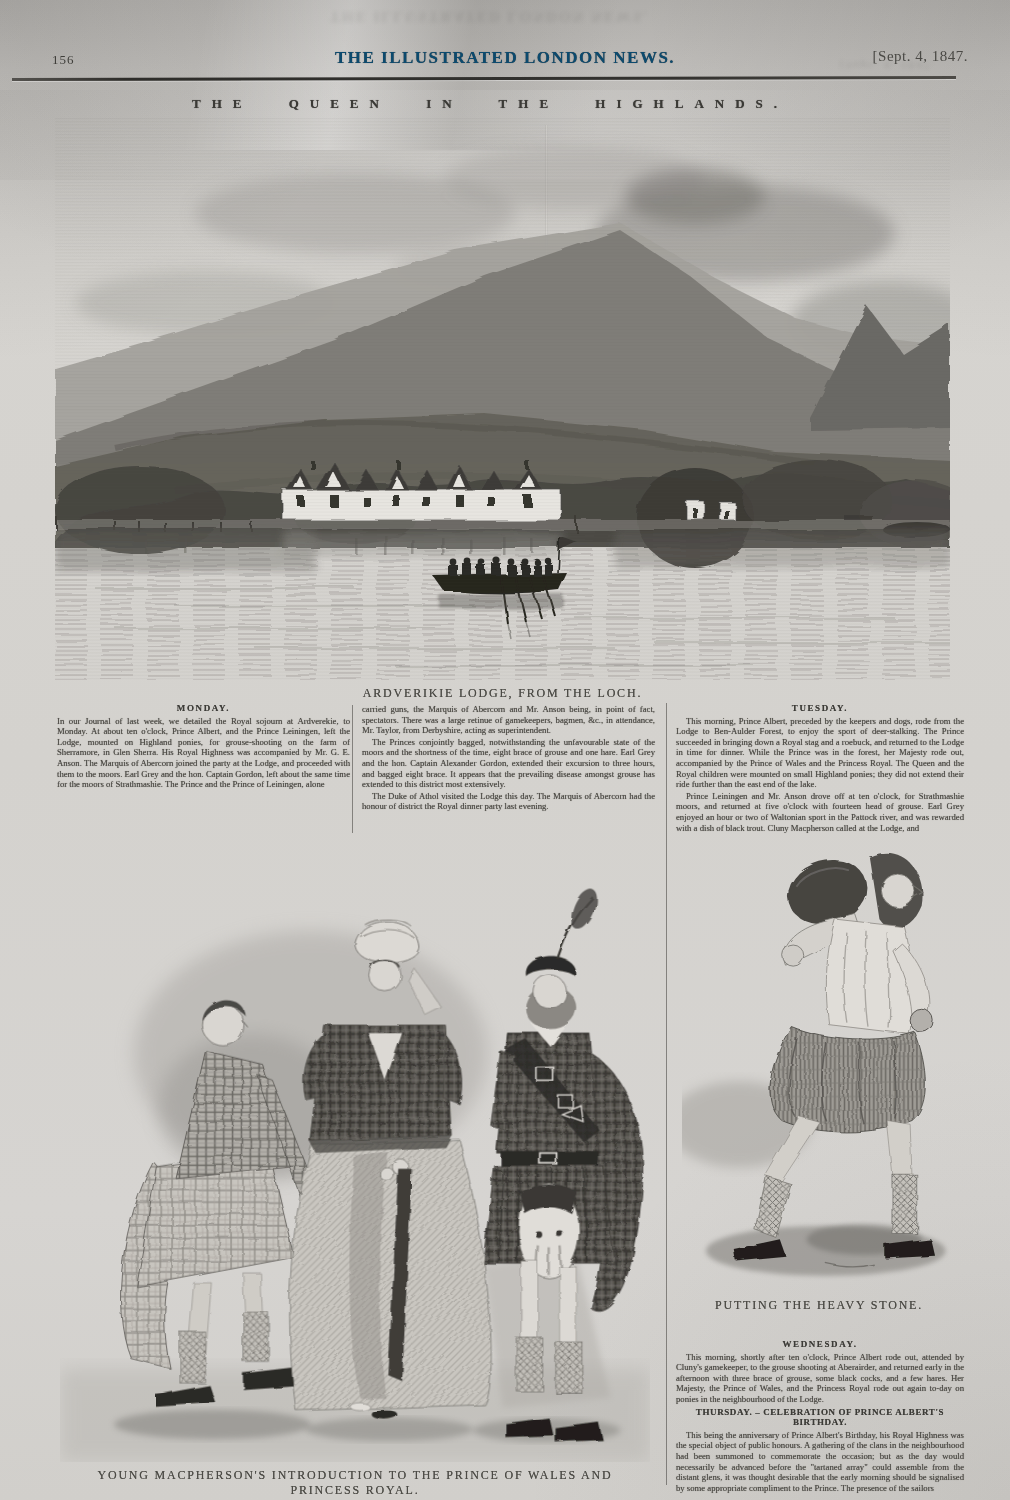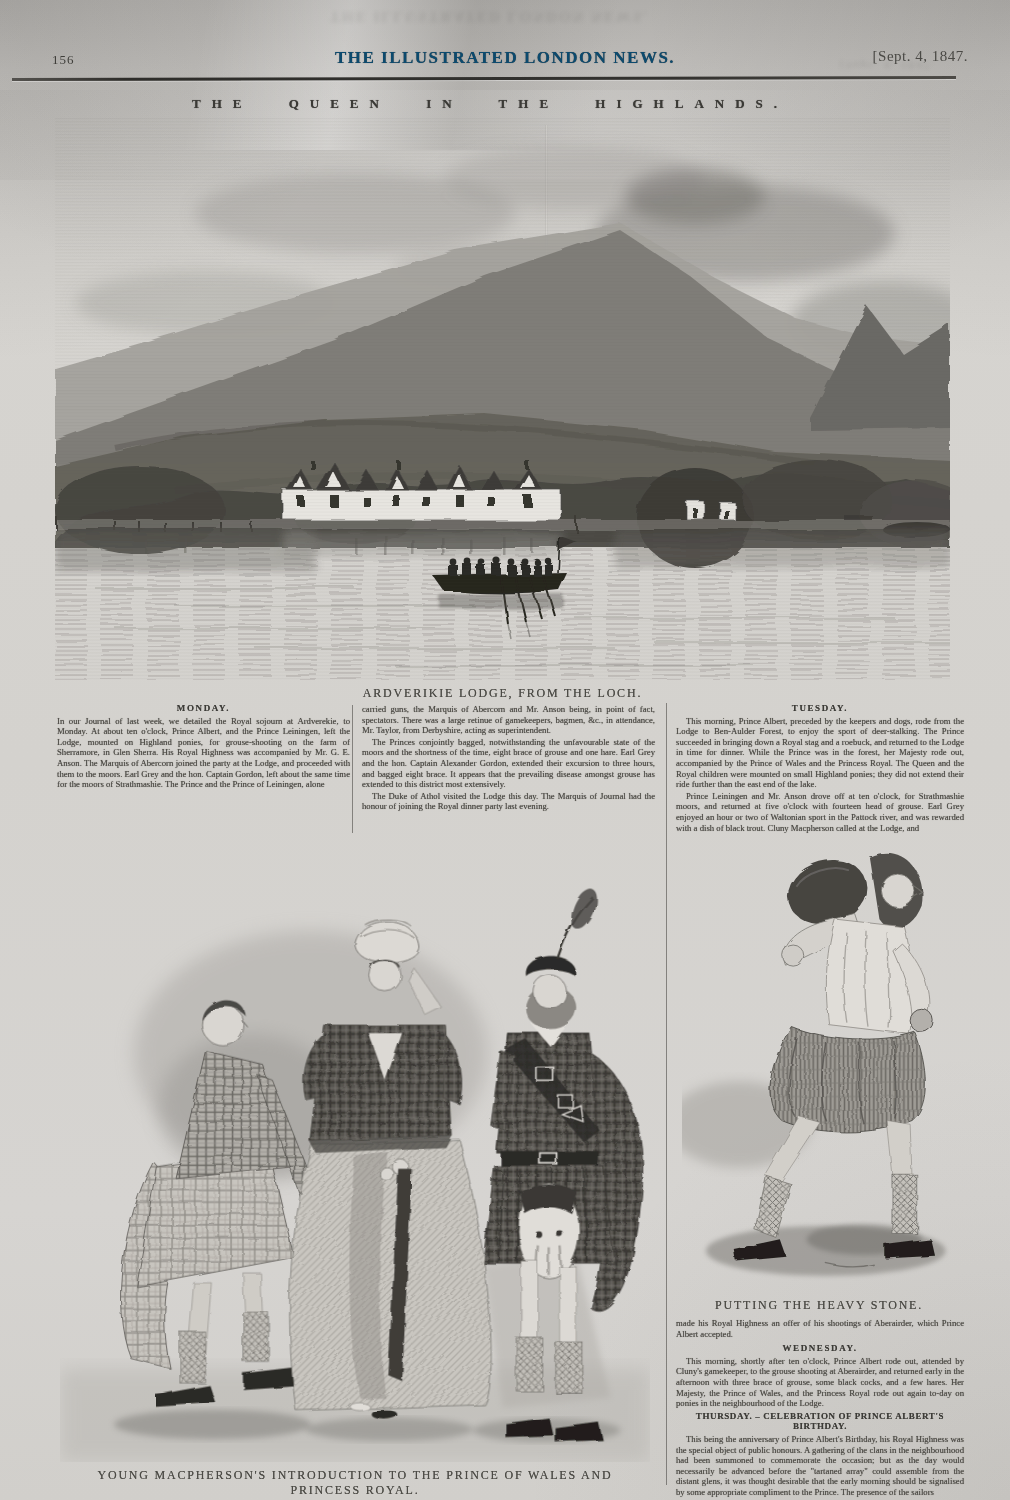--- a/index.html
+++ b/index.html
@@ -232,21 +232,21 @@
 
   <div class="abs textcol" style="left:57px;top:703px;width:293px;">
     <div class="col-head">MONDAY.</div>
     <p class="noindent">In our Journal of last week, we detailed the Royal sojourn at Ardverekie, to Monday.  At about ten o'clock, Prince Albert, and the Prince Leiningen, left the Lodge, mounted on Highland ponies, for grouse-shooting on the farm of Sherramore, in Glen Sherra.  His Royal Highness was accompanied by Mr. G. E. Anson. The Marquis of Abercorn joined the party at the Lodge, and proceeded with them to the moors.  Earl Grey and the hon. Captain Gordon, left about the same time for the moors of Strathmashie.  The Prince and the Prince of Leiningen, alone</p>
   </div>
   <div class="abs vrule noint" style="left:352px;top:705px;height:128px;"></div>
 
   <div class="abs textcol" style="left:362px;top:704px;width:293px;">
     <p class="noindent">carried guns, the Marquis of Abercorn and Mr. Anson being, in point of fact, spectators.  There was a large retinue of gamekeepers, bagmen, &amp;c., in attendance, Mr. Taylor, from Derbyshire, acting as superintendent.</p>
     <p>The Princes conjointly bagged, notwithstanding the unfavourable state of the moors and the shortness of the time, eight brace of grouse and one hare.  Earl Grey and the hon. Captain Alexander Gordon, extended their excursion to three hours, and bagged eight brace.  It appears that the prevailing disease amongst grouse has extended to this district most extensively.</p>
-    <p>The Duke of Athol visited the Lodge this day.  The Marquis of Journal had the honour of joining the Royal dinner party last evening.</p>
+    <p>The Duke of Athol visited the Lodge this day.  The Marquis of Abercorn had the honour of district the Royal dinner party last evening.</p>
   </div>
 
   <div class="abs vrule noint" style="left:666px;top:703px;height:782px;"></div>
 
   <div class="abs textcol" style="left:676px;top:703px;width:288px;">
     <div class="col-head">TUESDAY.</div>
     <p>This morning, Prince Albert, preceded by the keepers and dogs, rode from the Lodge to Ben-Aulder Forest, to enjoy the sport of deer-stalking.  The Prince succeeded in bringing down a Royal stag and a roebuck, and returned to the Lodge in time for dinner.  While the Prince was in the forest, her Majesty rode out, accompanied by the Prince of Wales and the Princess Royal.  The Queen and the Royal children were mounted on small Highland ponies; they did not extend their ride further than the east end of the lake.</p>
     <p>Prince Leiningen and Mr. Anson drove off at ten o'clock, for Strathmashie moors, and returned at five o'clock with fourteen head of grouse.  Earl Grey enjoyed an hour or two of Waltonian sport in the Pattock river, and was rewarded with a dish of black trout.  Cluny Macpherson called at the Lodge, and</p>
   </div>
 
@@ -430,20 +430,19 @@
         <polygon points="214,296 238,300 240,356 220,354" fill="#d2cfc9" stroke="#8a8782" stroke-width=".6"></polygon>
         <rect x="219" y="352" width="26" height="62" fill="url(#sockQ)" stroke="#6c6a65" stroke-width=".7"></rect>
         <path d="M212,426 L260,420 L264,437 L212,440 Z" fill="#211f1c"></path>
         <path d="M150,445 C170,450 185,450 200,446" stroke="#55534f" stroke-width="1.4" fill="none" opacity=".6"></path>
       </g>
     </svg>
   </div>
   <div class="abs caption noint" style="left:674px;top:1298px;width:290px;">PUTTING THE HEAVY STONE.</div>
 
   <div class="abs textcol" style="left:676px;top:1318px;width:288px;">
-    <p class="noindent">made his Royal Highness an offer of his shootings of Aberairder, which Prince Albert accepted.</p>
-    <div class="col-head" style="margin-top:4px;">WEDNESDAY.</div>
+    <div class="col-head" style="margin-top:21px;">WEDNESDAY.</div>
     <p>This morning, shortly after ten o'clock, Prince Albert rode out, attended by Cluny's gamekeeper, to the grouse shooting at Aberairder, and returned early in the afternoon with three brace of grouse, some black cocks, and a few hares. Her Majesty, the Prince of Wales, and the Princess Royal rode out again to-day on ponies in the neighbourhood of the Lodge.</p>
     <div class="col-head" style="margin-top:2px;letter-spacing:.6px;">THURSDAY. – CELEBRATION OF PRINCE ALBERT'S BIRTHDAY.</div>
     <p>This being the anniversary of Prince Albert's Birthday, his Royal Highness was the special object of public honours.  A gathering of the clans in the neighbourhood had been summoned to commemorate the occasion; but as the day would necessarily be advanced before the "tartaned array" could assemble from the distant glens, it was thought desirable that the early morning should be signalised by some appropriate compliment to the Prince.  The presence of the sailors</p>
   </div>
 
 </div>
 
 </body></html>

